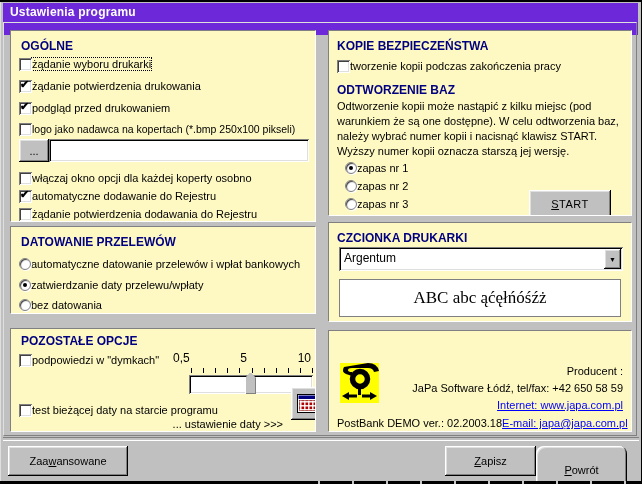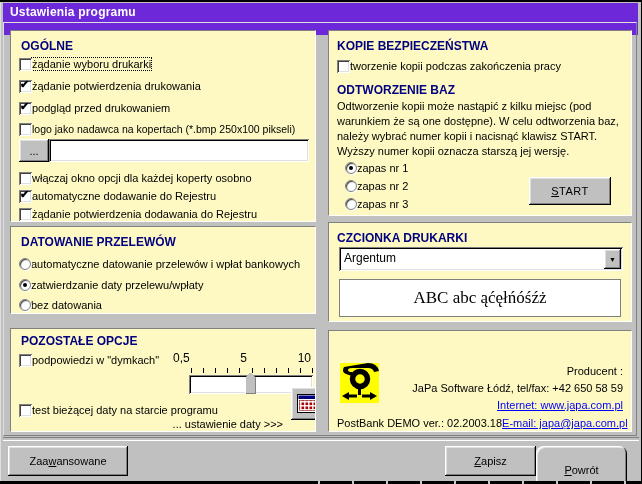--- a/index.html
+++ b/index.html
@@ -205,21 +205,21 @@
     </div>
     <div class="row" style="left:16px;top:148px;">
       <span class="rad"></span>
       <span class="lbl">zapas nr 2</span>
     </div>
     <div class="row" style="left:16px;top:166px;">
       <span class="rad"></span>
       <span class="lbl">zapas nr 3</span>
     </div>
 
-    <div class="btn" style="left:200px;top:146px;width:82px;height:28px;letter-spacing:.5px;">
+    <div class="btn" style="left:200px;top:159px;width:82px;height:28px;letter-spacing:.5px;">
       <span><span class="u">S</span><span>TART</span></span>
     </div>
   </div>
 
   <div class="group" style="left:328px;top:222px;width:304px;height:100px;">
     <div class="ghead" style="left:8px;top:8px;">CZCIONKA DRUKARKI</div>
     <div class="combo sunken" style="left:10px;top:24px;width:284px;height:24px;">
       <span class="val">Argentum</span>
       <span class="drop">
         <span>▼</span>

